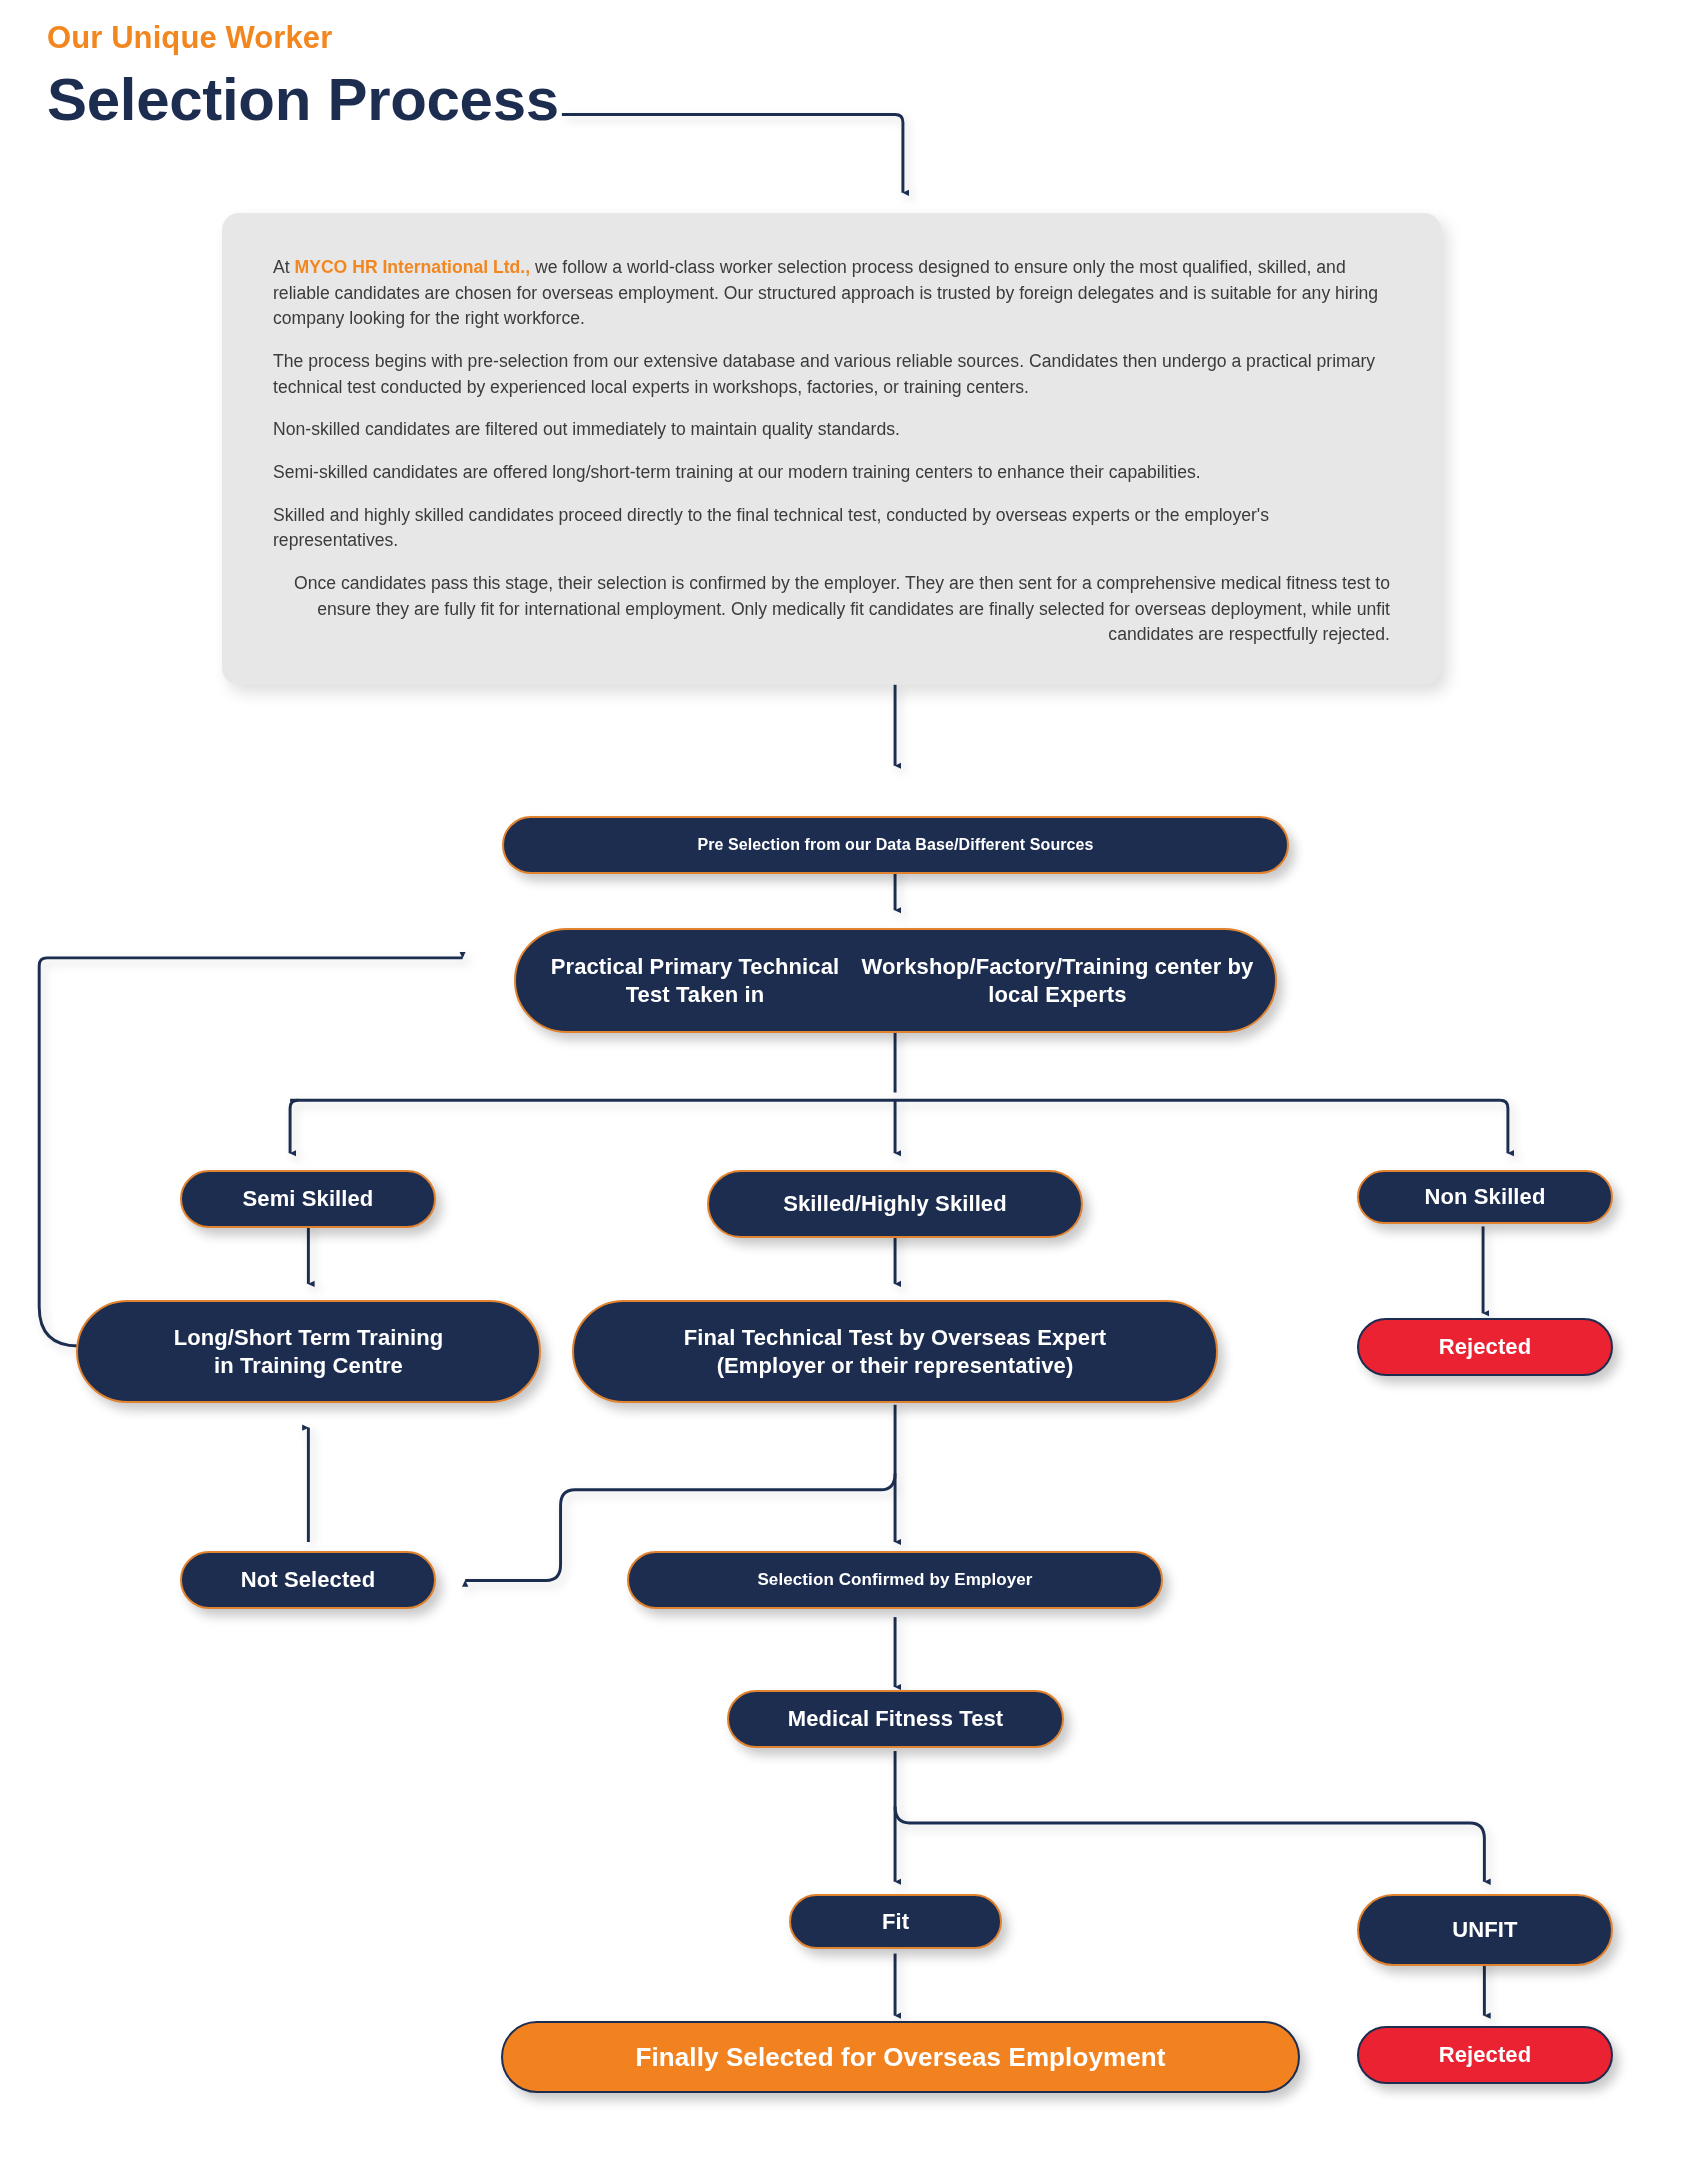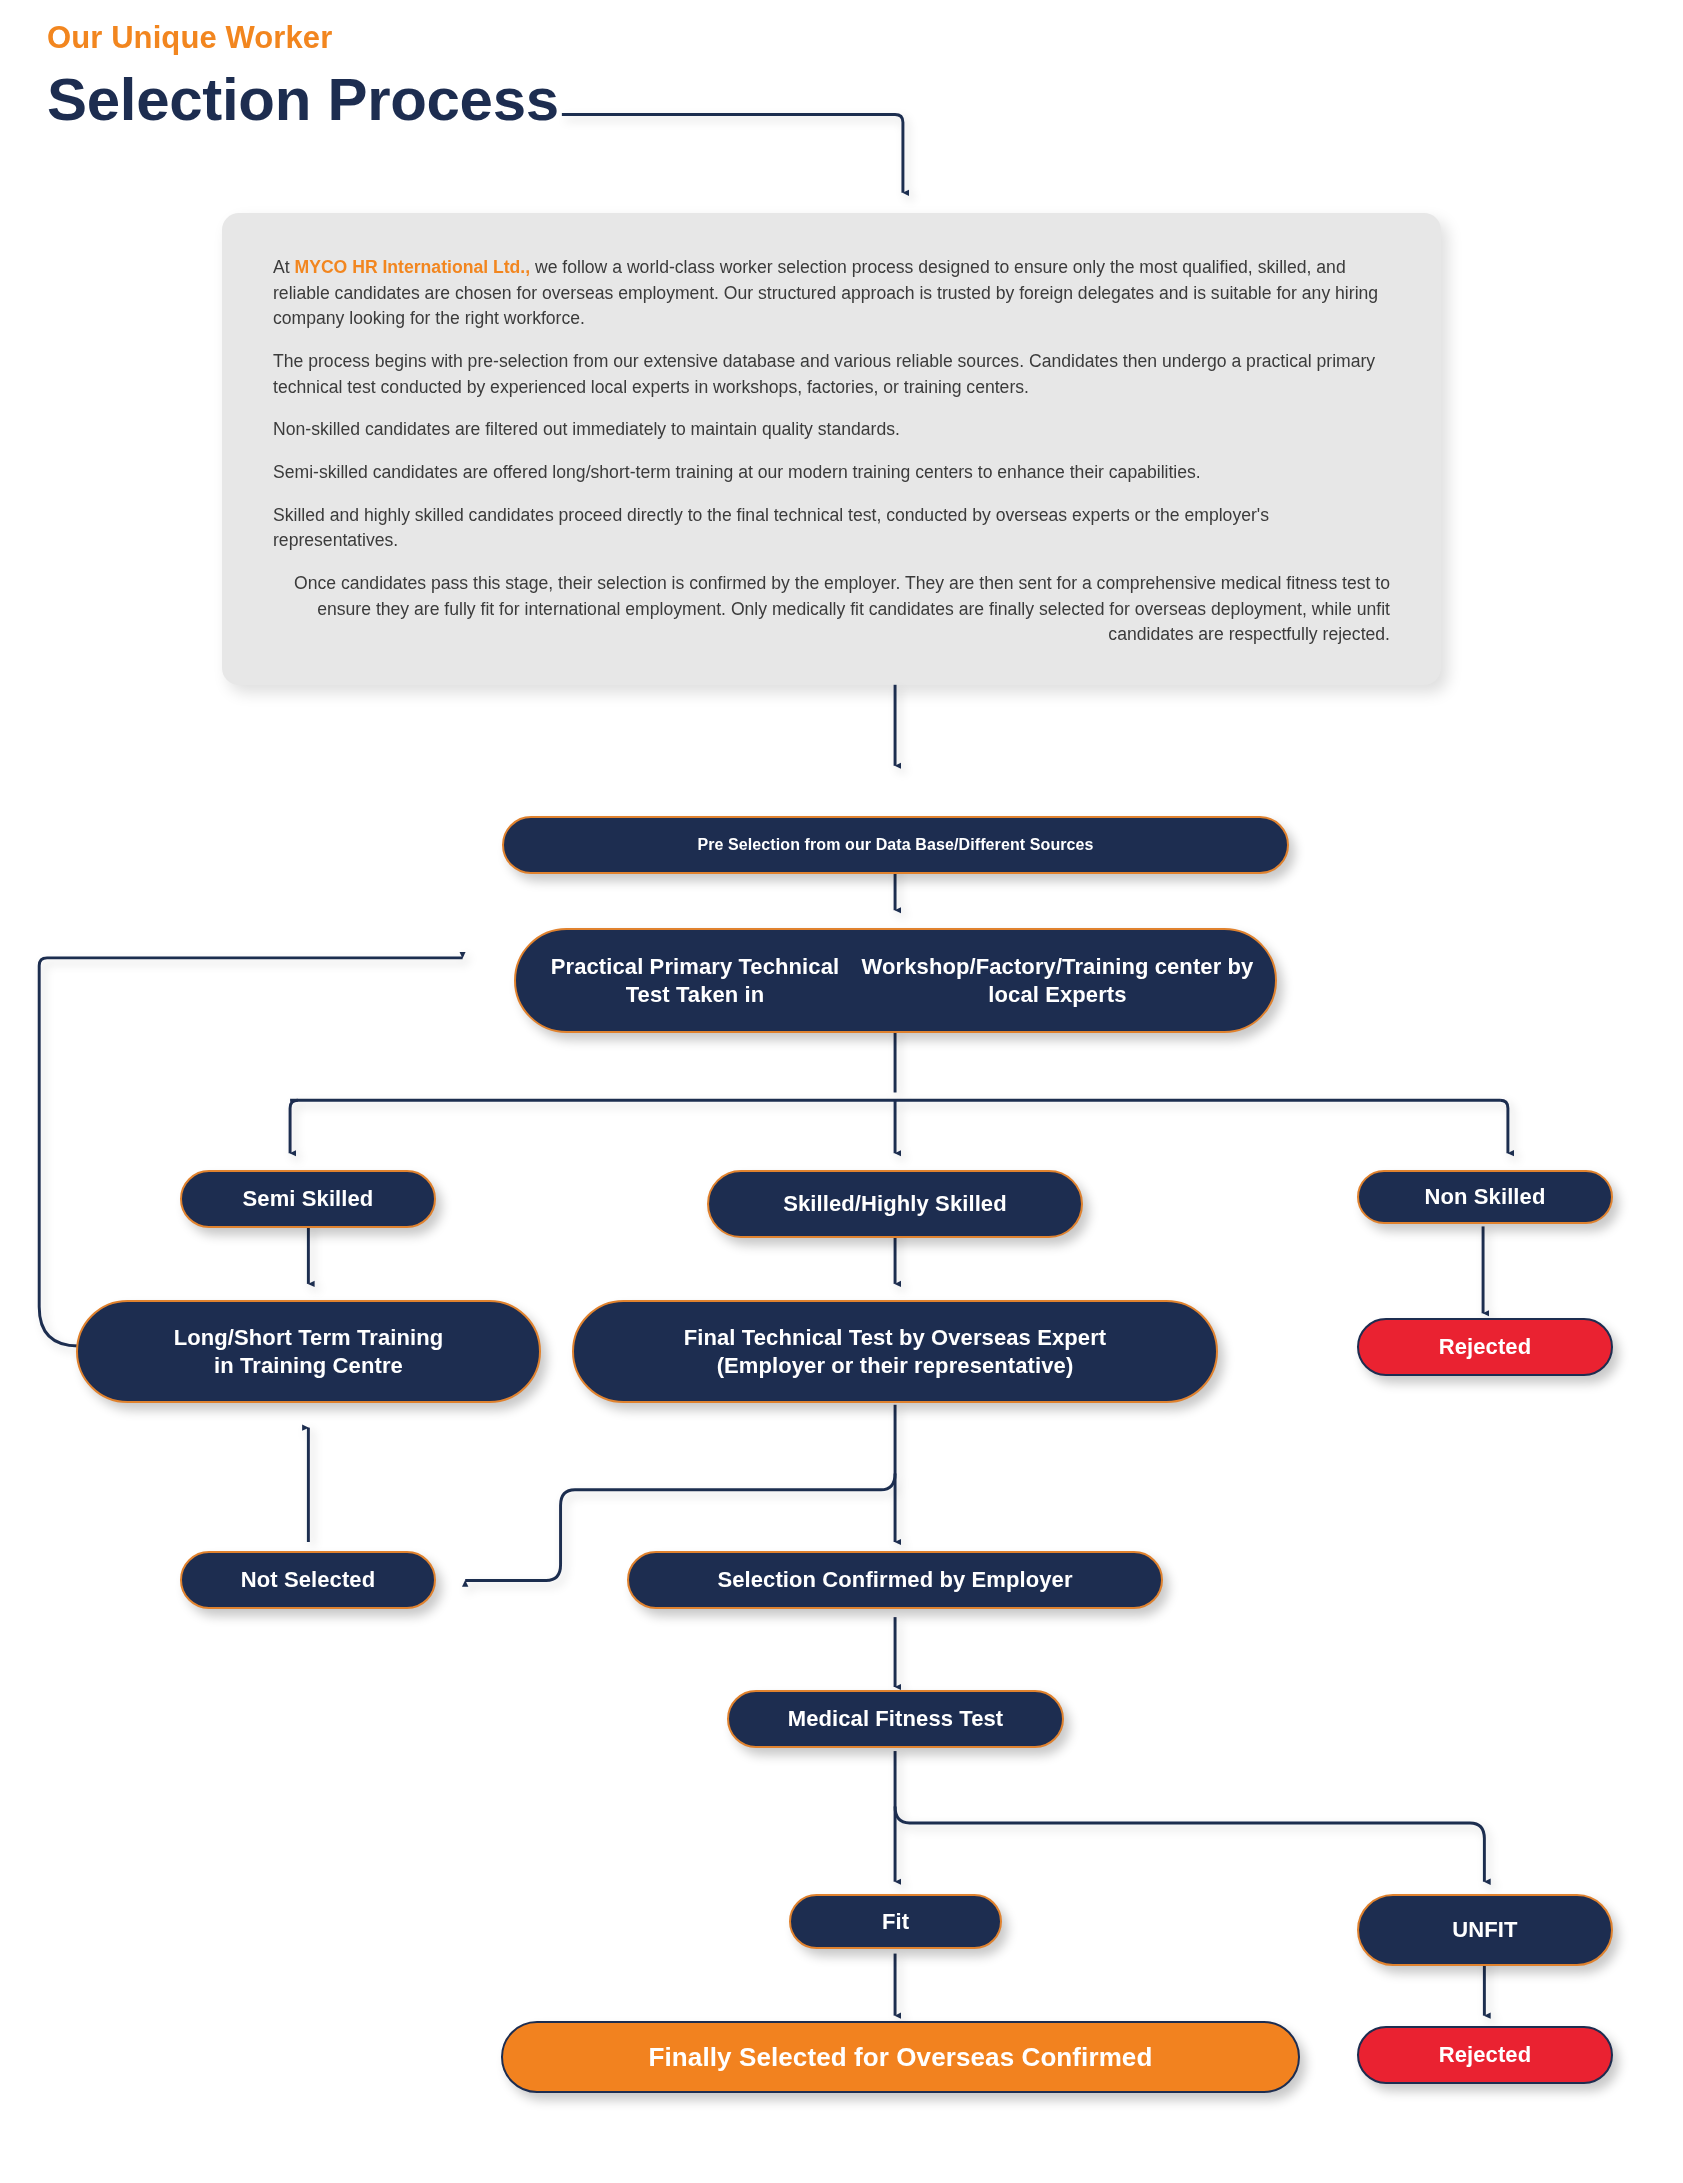--- a/index.html
+++ b/index.html
@@ -206,38 +206,38 @@
   </div>
 
   <div class="node red" style="left:1357px; top:1318px; width:256px; height:58px; font-size:22px;">
     <span>Rejected</span>
   </div>
 
   <div class="node" style="left:180px; top:1551px; width:256px; height:58px; font-size:22px;">
     <span>Not Selected</span>
   </div>
 
-  <div class="node" style="left:627px; top:1551px; width:536px; height:58px; font-size:22px;">
+  <div class="node" style="left:627px; top:1551px; width:536px; height:58px; font-size:17px;">
     <span>Selection Confirmed by Employer</span>
   </div>
 
   <div class="node" style="left:727px; top:1690px; width:337px; height:58px; font-size:22px;">
     <span>Medical Fitness Test</span>
   </div>
 
   <div class="node" style="left:789px; top:1894px; width:213px; height:55px; font-size:22px;">
     <span>Fit</span>
   </div>
 
   <div class="node" style="left:1357px; top:1894px; width:256px; height:72px; font-size:22px;">
     <span>UNFIT</span>
   </div>
 
   <div class="node orange" style="left:501px; top:2021px; width:799px; height:72px; font-size:26px;">
-    <span>Finally Selected for Overseas Confirmed</span>
+    <span>Finally Selected for Overseas Employment</span>
   </div>
 
   <div class="node red" style="left:1357px; top:2026px; width:256px; height:58px; font-size:22px;">
     <span>Rejected</span>
   </div>
 
 </div>
 
 
 </body></html>

